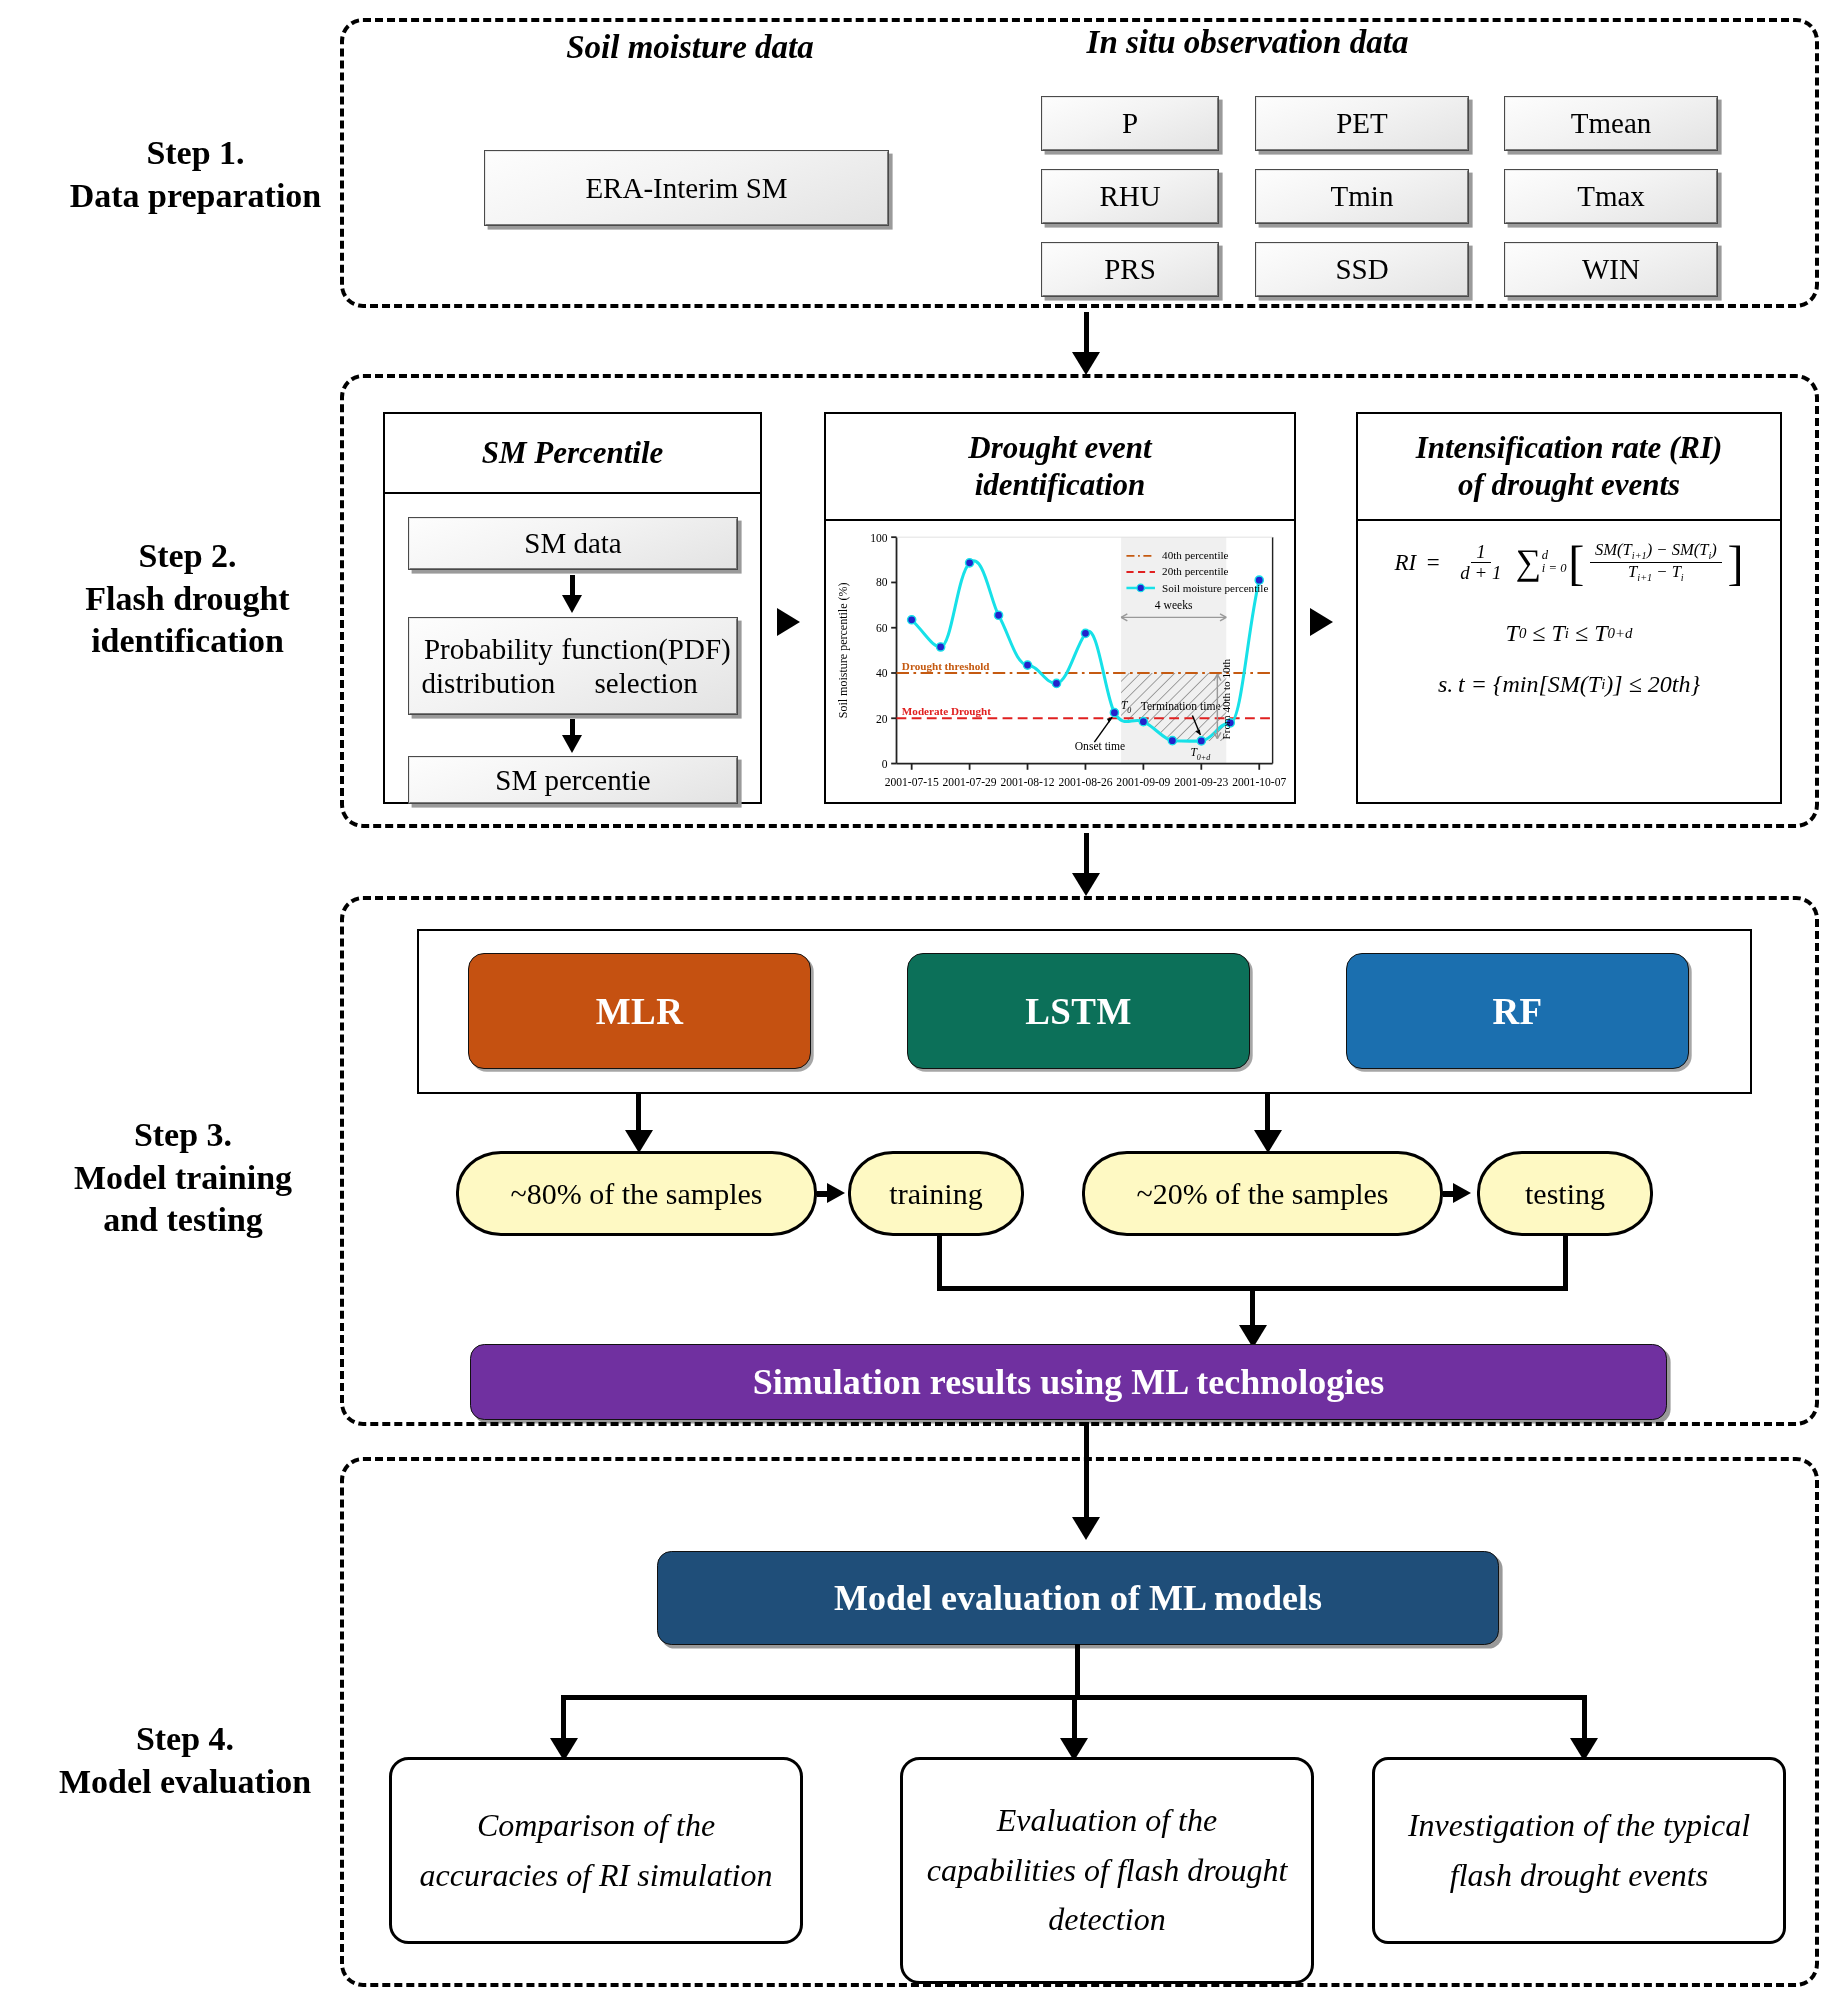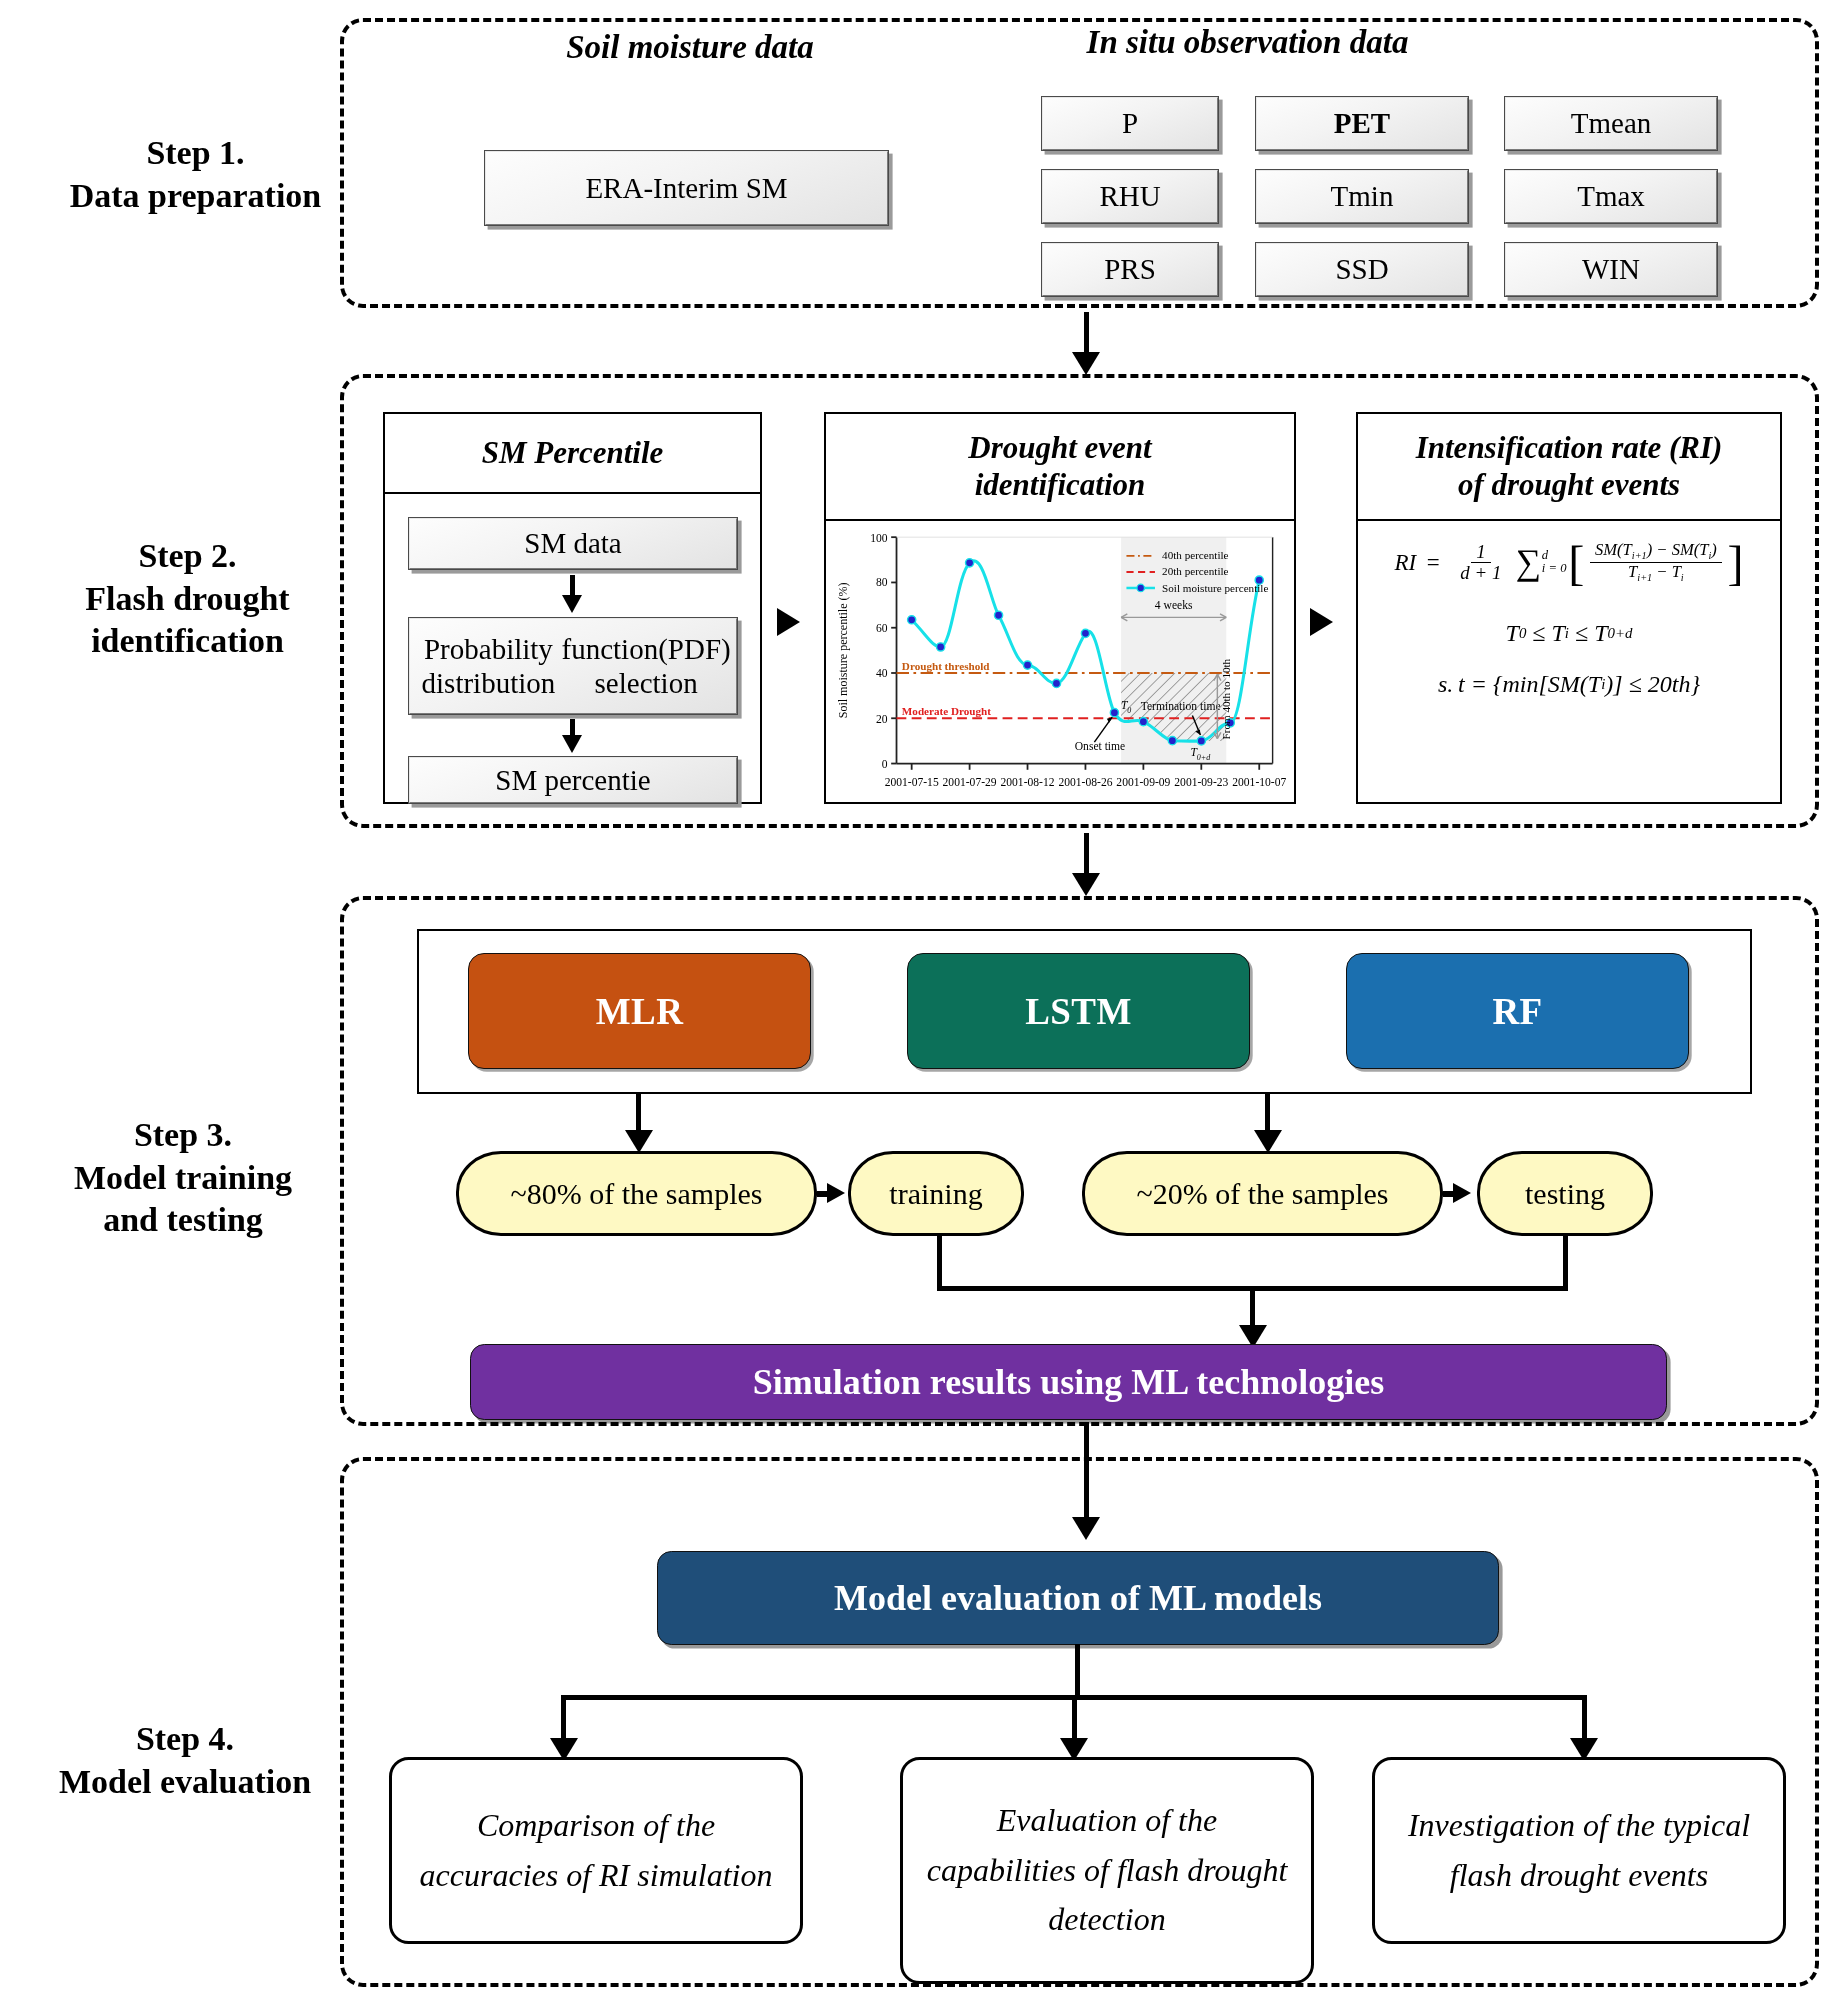--- a/index.html
+++ b/index.html
@@ -183,21 +183,21 @@
 
   <div class="bevel" style="left:484px; top:150px; width:405px; height:76px;">
     <span>ERA-Interim SM</span>
   </div>
 
   <div class="heading-italic" style="left:980px; top:24px; width:535px;">In situ observation data</div>
 
   <div class="bevel" style="left:1041px; top:96px; width:178px; height:55px;">
     <span>P</span>
     </div>
-  <div class="bevel" style="left:1255px; top:96px; width:214px; height:55px;font-weight:bold;">
+  <div class="bevel" style="left:1255px; top:96px; width:214px; height:55px;">
     <span>PET</span>
     </div>
   <div class="bevel" style="left:1504px; top:96px; width:214px; height:55px;">
     <span>Tmean</span>
     </div>
 
   <div class="bevel" style="left:1041px; top:169px; width:178px; height:55px;">
     <span>RHU</span>
     </div>
   <div class="bevel" style="left:1255px; top:169px; width:214px; height:55px;">
@@ -505,18 +505,18 @@
   <div class="arrow-down" style="left:1060px; top:1738px;"></div>
   <div class="vline" style="left:1582px; top:1695px; height:49px;"></div>
   <div class="arrow-down" style="left:1570px; top:1738px;"></div>
 
   <div class="outcome" style="left:389px; top:1757px; width:414px; height:187px;">
     <span>Comparison of the accuracies of RI simulation</span>
   </div>
   <div class="outcome" style="left:900px; top:1757px; width:414px; height:227px;">
     <span>Evaluation of the capabilities of flash drought detection</span>
   </div>
-  <div class="outcome" style="left:1372px; top:1757px; width:414px; height:187px;">
+  <div class="outcome" style="left:1372px; top:1757px; width:414px; height:187px;border-radius:16px;">
     <span>Investigation of the typical flash drought events</span>
   </div>
 
 </div>
 
 
 </body></html>

